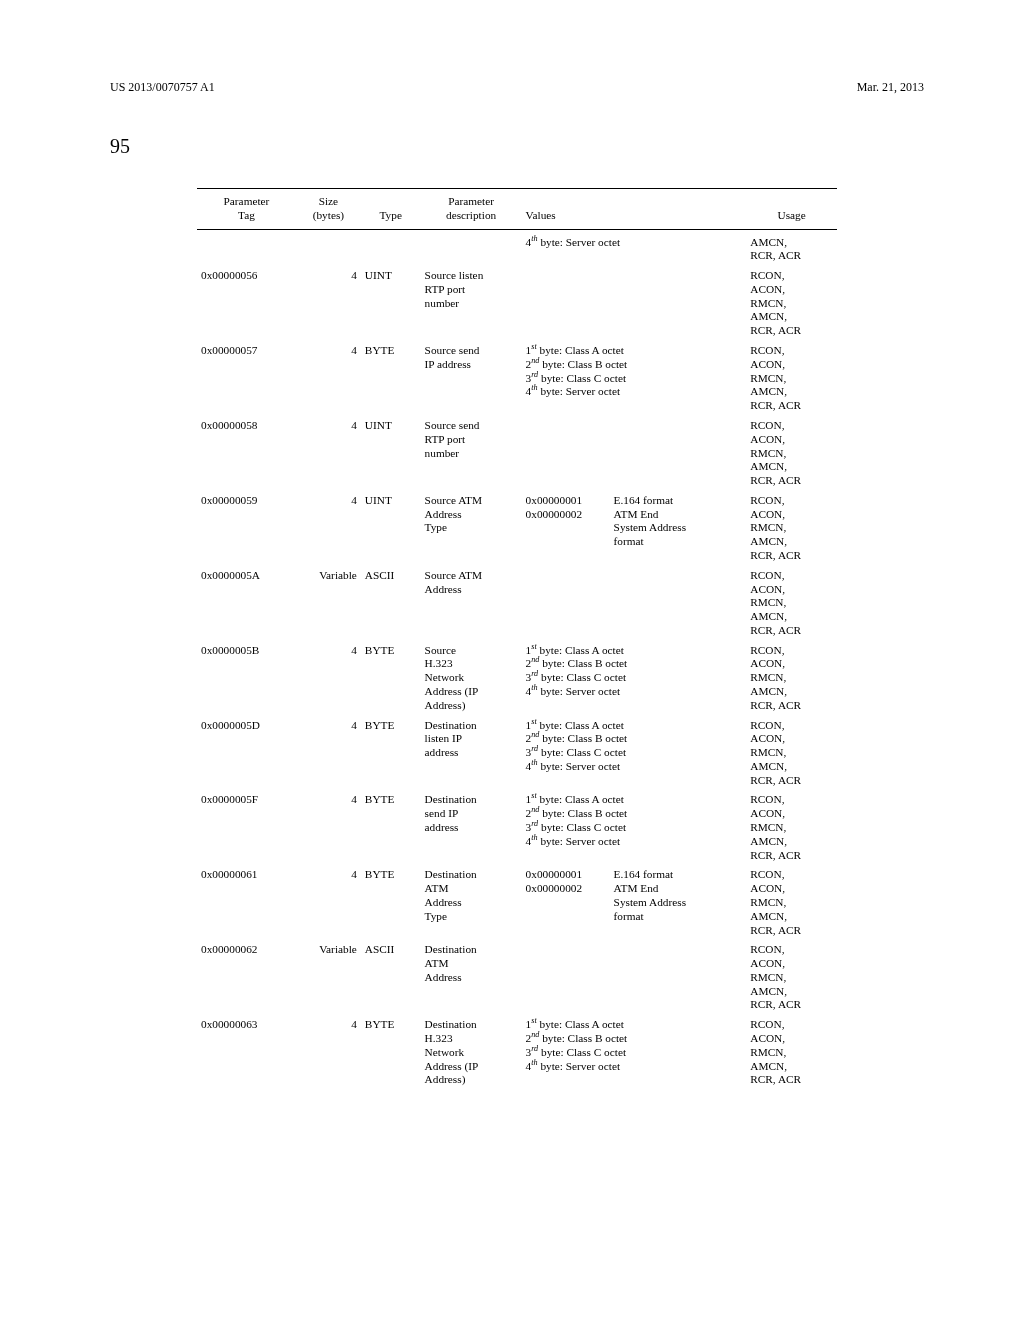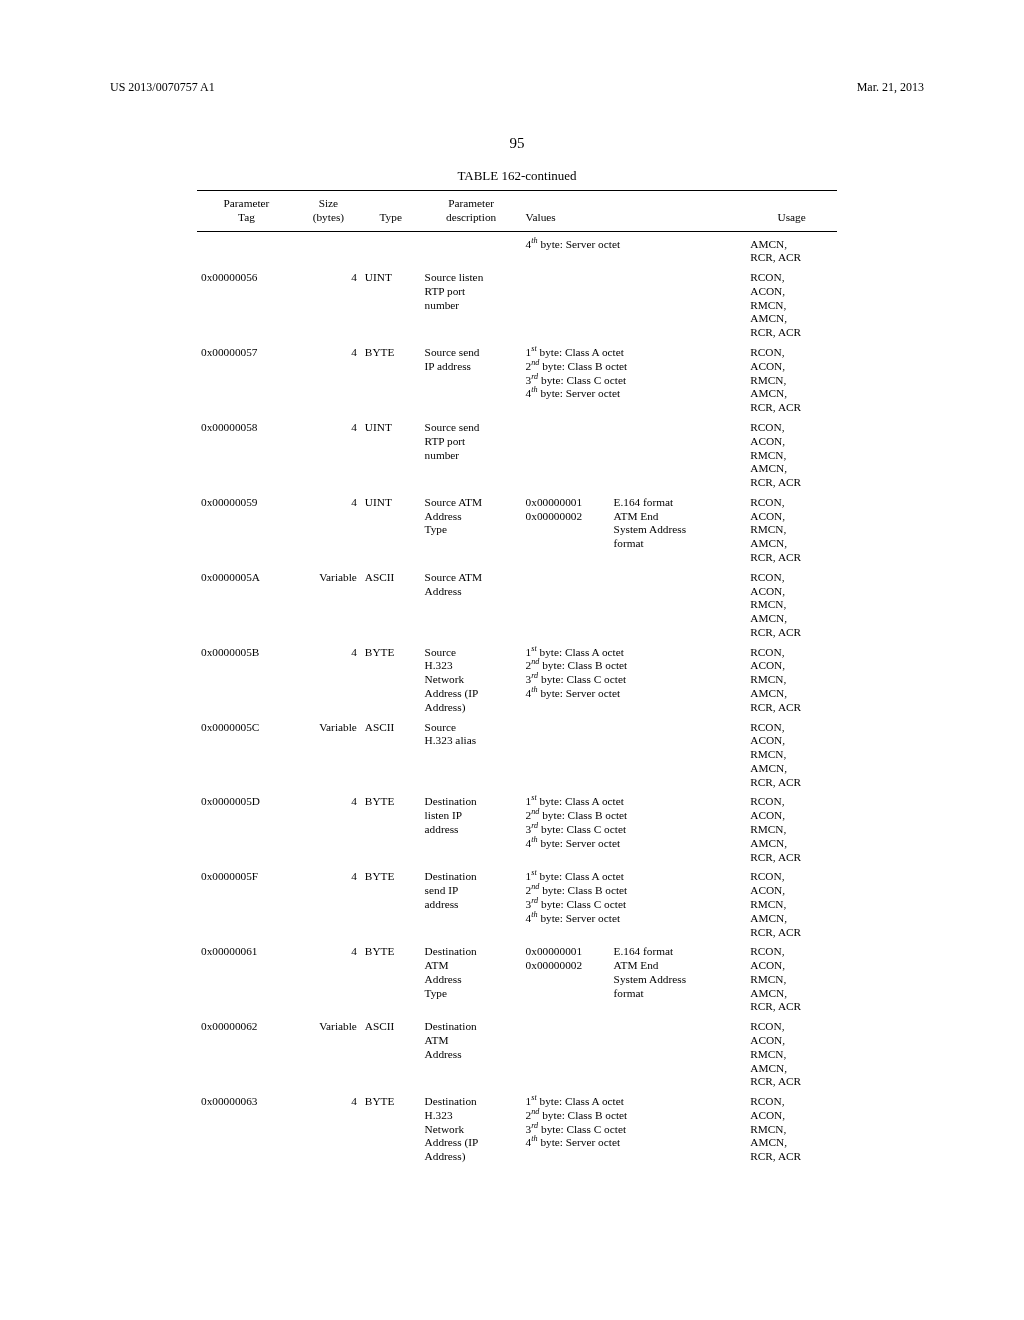--- a/index.html
+++ b/index.html
@@ -19,23 +19,22 @@
     right: 100px;
     top: 80px;
   }
   .header-line {
     display: flex;
     justify-content: space-between;
     font-size: 12px;
     margin-bottom: 40px;
   }
   .page-num {
-    text-align: center;
-    font-size: 15px;
-    margin-bottom: 16px;
+    font-size: 20px;
+    margin-bottom: 30px;
   }
   .table-caption {
     text-align: center;
     font-size: 13px;
     margin-bottom: 6px;
   }
   .tbl-wrap {
     margin: 0 auto;
     width: 640px;
   }
@@ -83,21 +82,20 @@
 
 <div class="page">
   <div class="header-line">
     <span>US 2013/0070757 A1</span>
     <span>Mar. 21, 2013</span>
   </div>
 
   <div class="page-num">95</div>
 
   <div class="tbl-wrap">
-    <div class="table-caption">TABLE 162-continued</div>
     <hr class="rule-thin">
     <table class="ptable">
       <thead>
         <tr style="border-bottom: 1px solid rgb(0, 0, 0);">
           <th class="c-tag"><span>Parameter<br>Tag</span></th>
           <th class="c-size"><span>Size<br>(bytes)</span></th>
           <th class="c-type"><span>Type</span></th>
           <th class="c-desc"><span>Parameter<br>description</span></th>
           <th class="c-val" style="text-align:left;"><span>Values</span></th>
           <th class="c-usage"><span>Usage</span></th>
@@ -159,28 +157,20 @@
           </tr>
           <tr class="row-top">
             <td class="c-tag">0x0000005B</td>
             <td class="c-size">4</td>
             <td class="c-type">BYTE</td>
             <td class="c-desc">Source<br>H.323<br>Network<br>Address (IP<br>Address)</td>
             <td class="c-val">1<sup>st</sup> byte: Class A octet<br>2<sup>nd</sup> byte: Class B octet<br>3<sup>rd</sup> byte: Class C octet<br>4<sup>th</sup> byte: Server octet</td>
             <td class="c-usage">RCON,<br>ACON,<br>RMCN,<br>AMCN,<br>RCR, ACR</td>
           </tr>
           <tr class="row-top">
-            <td class="c-tag">0x0000005C</td>
-            <td class="c-size">Variable</td>
-            <td class="c-type">ASCII</td>
-            <td class="c-desc">Source<br>H.323 alias</td>
-            <td class="c-val"></td>
-            <td class="c-usage">RCON,<br>ACON,<br>RMCN,<br>AMCN,<br>RCR, ACR</td>
-          </tr>
-          <tr class="row-top">
             <td class="c-tag">0x0000005D</td>
             <td class="c-size">4</td>
             <td class="c-type">BYTE</td>
             <td class="c-desc">Destination<br>listen IP<br>address</td>
             <td class="c-val">1<sup>st</sup> byte: Class A octet<br>2<sup>nd</sup> byte: Class B octet<br>3<sup>rd</sup> byte: Class C octet<br>4<sup>th</sup> byte: Server octet</td>
             <td class="c-usage">RCON,<br>ACON,<br>RMCN,<br>AMCN,<br>RCR, ACR</td>
           </tr>
           <tr class="row-top">
             <td class="c-tag">0x0000005F</td>
             <td class="c-size">4</td>

